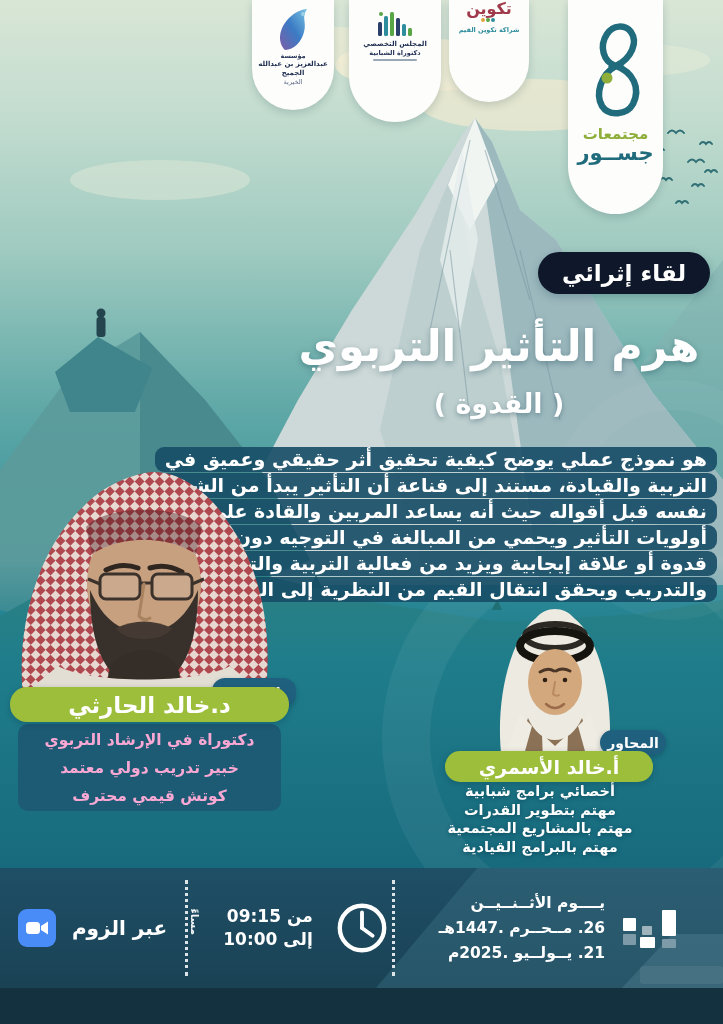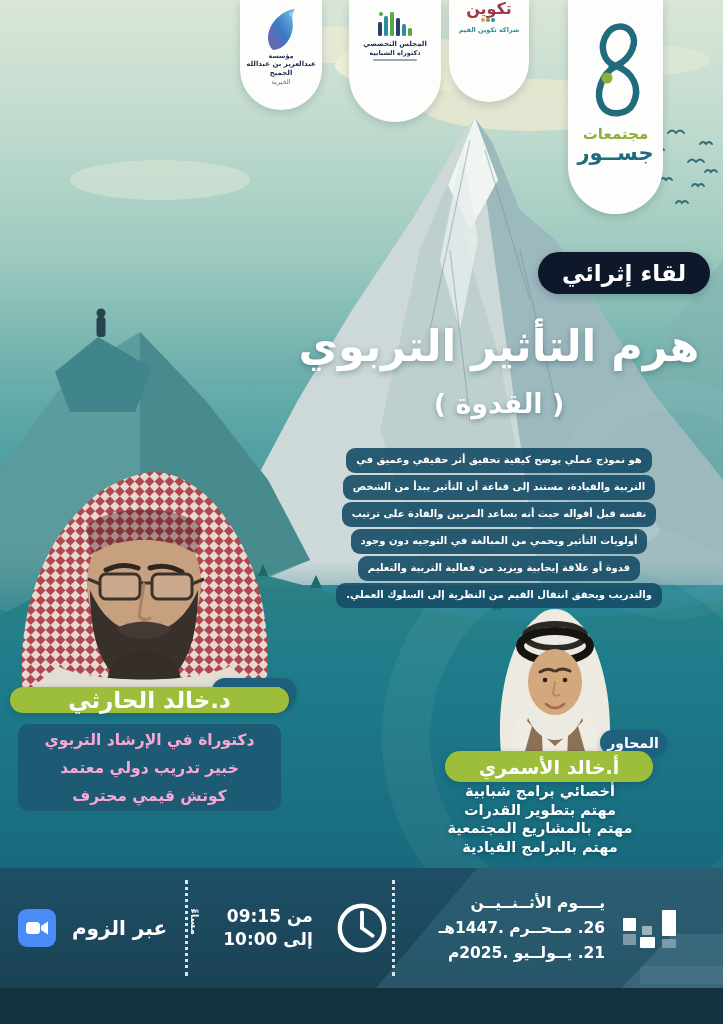--- a/index.html
+++ b/index.html
@@ -12,21 +12,21 @@
   svg{display:block;}
 
   
   .pill{
     position:absolute;top:0;background:#fdfdfb;
     border-radius:0 0 999px 999px;
     box-shadow:0 3px 8px rgba(10,50,60,.18);
     display:flex;flex-direction:column;align-items:center;
     text-align:center;
   }
-  .pill-jomaih{left:240px;width:82px;height:102px;padding-top:8px;}
+  .pill-jomaih{left:252px;width:82px;height:102px;padding-top:8px;}
   .pill-council{left:349px;width:92px;height:112px;padding-top:10px;}
   .pill-takween{left:449px;width:80px;height:102px;padding-top:0;}
   .pill-jusoor{left:568px;width:95px;height:198px;padding-top:16px;}
   .logo-micro{font-size:6.5px;color:#233257;font-weight:bold;line-height:8px;}
   .logo-micro-strong{font-size:7px;color:#1d2d50;font-weight:bold;line-height:9px;}
   .logo-micro-light{font-size:6.5px;color:#5b6b8a;line-height:8px;}
   .council-enline{width:44px;height:2px;background:#9aa7b5;border-radius:1px;margin-top:2px;}
   .takween-name{font-size:16px;font-weight:bold;color:#a03a4a;line-height:18px;}
   .takween-tag{font-size:6.5px;color:#2e8e9e;font-weight:bold;margin-top:2px;}
   .jusoor-l1{font-size:15px;font-weight:bold;color:#8fae3a;line-height:16px;margin-top:6px;}
@@ -40,38 +40,38 @@
     box-shadow:0 3px 8px rgba(10,50,70,.25);
   }
   .title-wrap{left:283px;top:318px;width:432px;text-align:center;color:#fff;}
   .main-title{font-size:43px;font-weight:bold;line-height:56px;
     text-shadow:0 2px 6px rgba(6,50,66,.35);}
   .sub-title{font-size:27px;font-weight:bold;margin-top:14px;
     text-shadow:0 2px 5px rgba(6,50,66,.35);}
   .about-wrap{left:281px;top:447px;width:436px;text-align:center;line-height:22px;}
   .about-line{
     display:inline-block;background:rgba(22,76,102,.9);color:#fff;
-    font-size:10px;font-weight:bold;border-radius:9px;
+    font-size:19px;font-weight:bold;border-radius:9px;
     padding:1px 10px 2px;margin-bottom:1px;white-space:nowrap;
   }
 
   
   .role-badge{
     background:#20607f;color:#fff;font-weight:bold;border-radius:13px;
     display:flex;align-items:center;justify-content:center;
     box-shadow:0 2px 5px rgba(8,45,62,.3);
   }
   .role-trainer{left:212px;top:678px;width:84px;height:29px;font-size:15px;z-index:2;}
   .role-moderator{left:600px;top:730px;width:66px;height:25px;font-size:14px;z-index:2;}
   .name-banner{
     background:#9cbe3a;color:#fff;font-weight:bold;
     display:flex;align-items:center;justify-content:center;
     box-shadow:0 2px 6px rgba(8,45,62,.25);z-index:3;
   }
-  .name-trainer{left:10px;top:687px;width:279px;height:26px;border-radius:17px;font-size:23px;}
+  .name-trainer{left:10px;top:687px;width:279px;height:35px;border-radius:17px;font-size:23px;}
   .name-moderator{left:445px;top:751px;width:208px;height:31px;border-radius:15px;font-size:19px;}
   .bio-box{
     left:18px;top:724px;width:263px;height:87px;background:#1d5a74;
     border-radius:10px;color:#f9a8d4;text-align:center;z-index:1;
     display:flex;flex-direction:column;justify-content:center;gap:2px;
   }
   .bio-box div{font-size:15.5px;font-weight:bold;line-height:26px;}
   .bio-lines{
     left:420px;top:782px;width:240px;text-align:center;color:#fff;z-index:1;
   }

